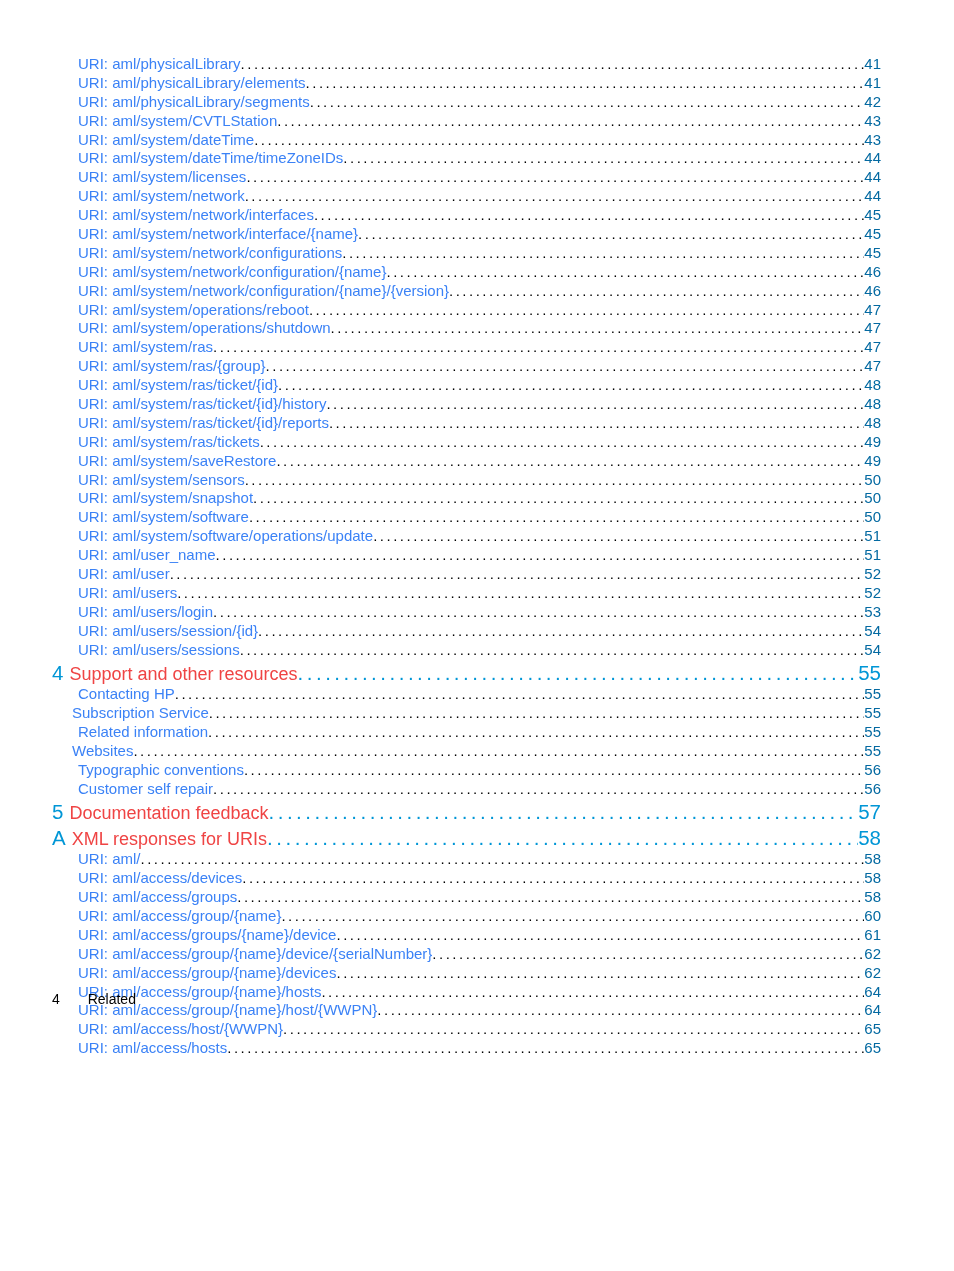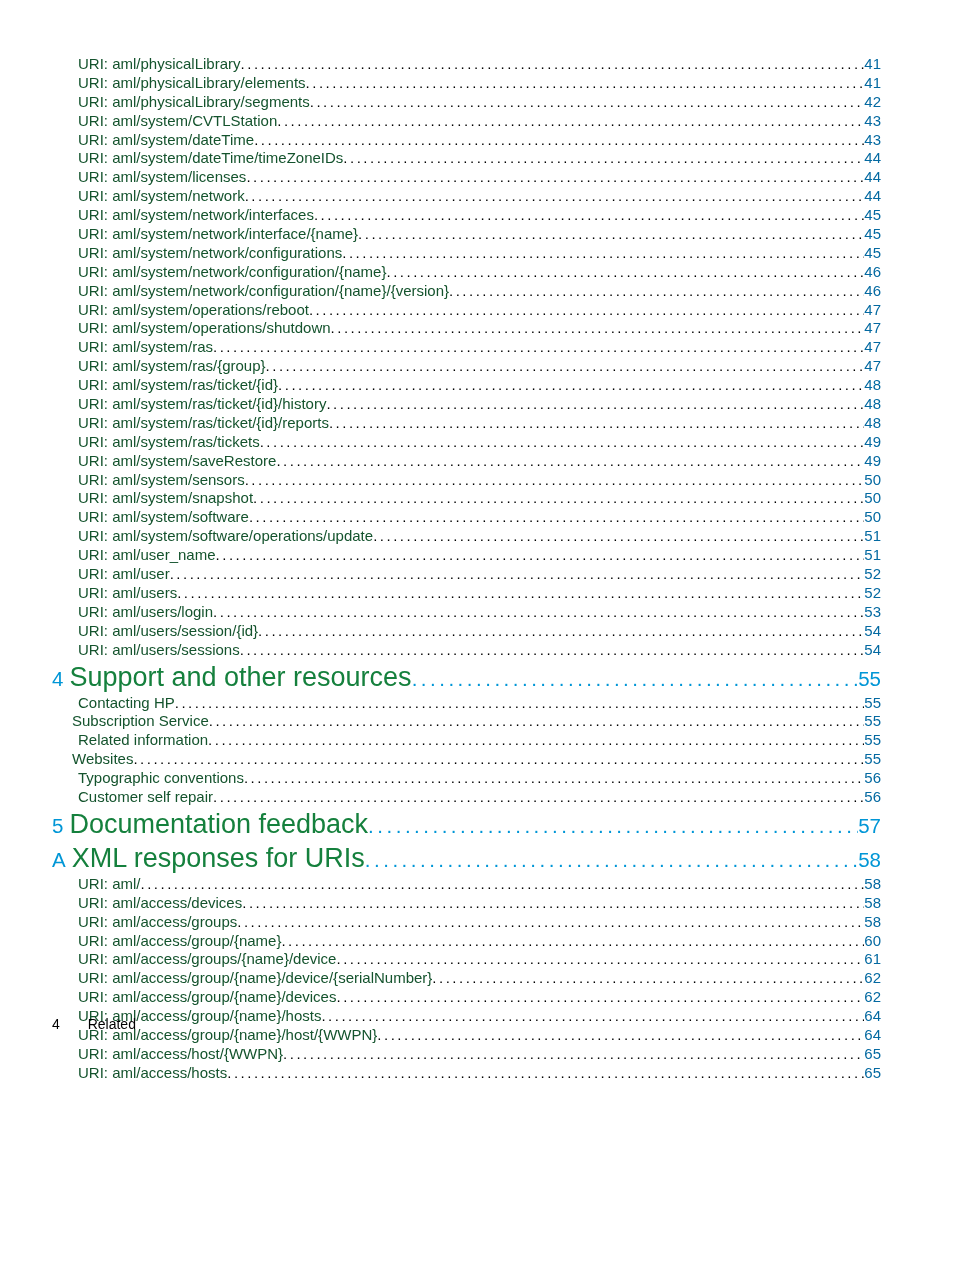--- a/index.html
+++ b/index.html
@@ -24,26 +24,26 @@
     .toc {
       margin: 0 73px 0 0;
     }
     .row {
       display: flex;
       align-items: baseline;
       white-space: nowrap;
       line-height: 1.26;
     }
     .row .label {
-      color: #14532d;
+      color: #3b82f6;
       font-size: 15px;
     }
     .row.chapter .label {
-      color: #15803d;
-      font-size: 27px;
+      color: #ef4444;
+      font-size: 18px;
     }
     .row .num {
       color: #0096d6;
       font-size: 20.5px;
       margin-right: 6px;
     }
     .row .page-num {
       color: #0369a1;
       font-size: 15px;
     }

